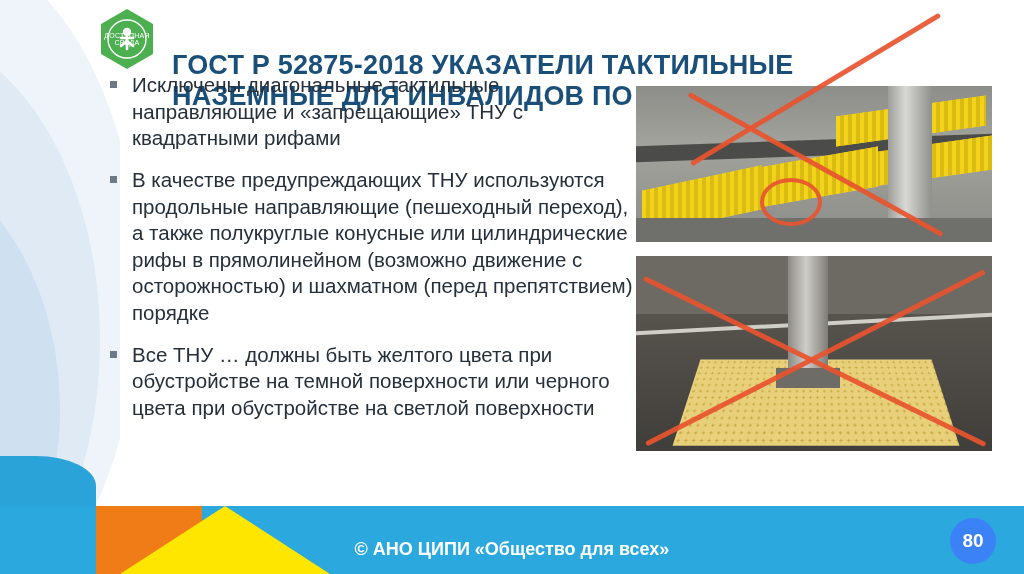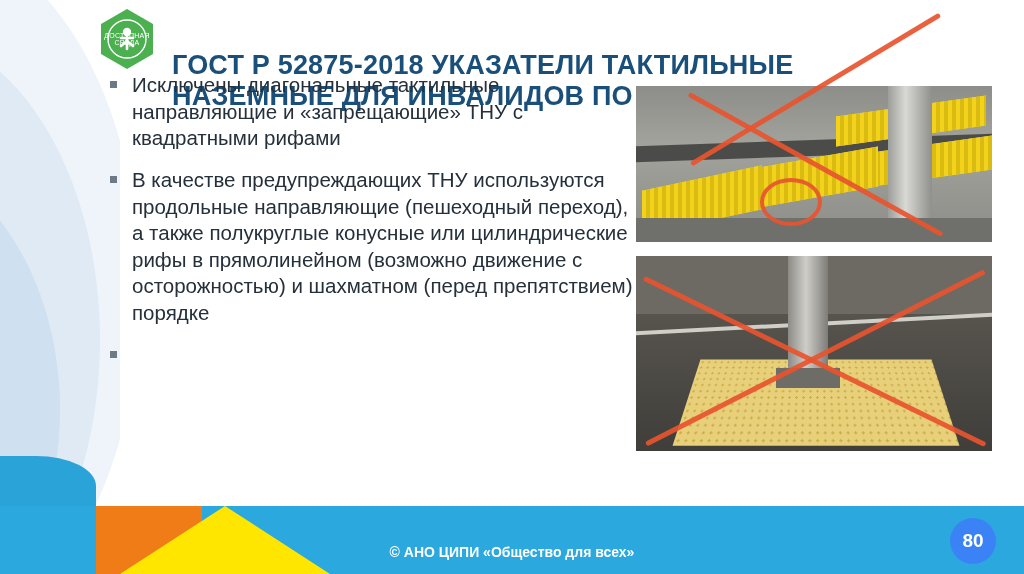--- a/index.html
+++ b/index.html
@@ -196,21 +196,21 @@
     border-left: 105px solid transparent;
     border-right: 105px solid transparent;
     border-bottom: 68px solid #ffe600;
   }
   .copyright {
     position: absolute;
     left: 0; bottom: 14px;
     width: 1024px;
     text-align: center;
     color: #ffffff;
-    font-size: 14px;
+    font-size: 18px;
     font-weight: bold;
   }
   .page-badge {
     position: absolute;
     right: 28px; bottom: 10px;
     width: 46px; height: 46px;
     border-radius: 50%;
     background: #3b82f6;
     color: #ffffff;
     font-size: 19px;
@@ -261,20 +261,21 @@
     <div class="bullet">
       <span class="marker"></span>
       <span>Исключены диагональные тактильные направляющие и «запрещающие» ТНУ с квадратными рифами</span>
     </div>
     <div class="bullet">
       <span class="marker"></span>
       <span>В качестве предупреждающих ТНУ используются продольные направляющие (пешеходный переход), а также полукруглые конусные или цилиндрические рифы в прямолинейном (возможно движение с осторожностью) и шахматном (перед препятствием) порядке</span>
     </div>
     <div class="bullet">
       <span class="marker"></span>
+      <span>Все ТНУ … должны быть желтого цвета при обустройстве на темной поверхности или черного цвета при обустройстве на светлой поверхности</span>
     </div>
   </div>
 
   <div class="photo photo-top">
     <div class="pt-floor"></div>
     <div class="pt-dark-band"></div>
     <div class="pt-tile pt-t3"></div>
     <div class="pt-tile pt-t4"></div>
     <div class="pt-tile pt-t2"></div>
     <div class="pt-tile pt-t1"></div>

